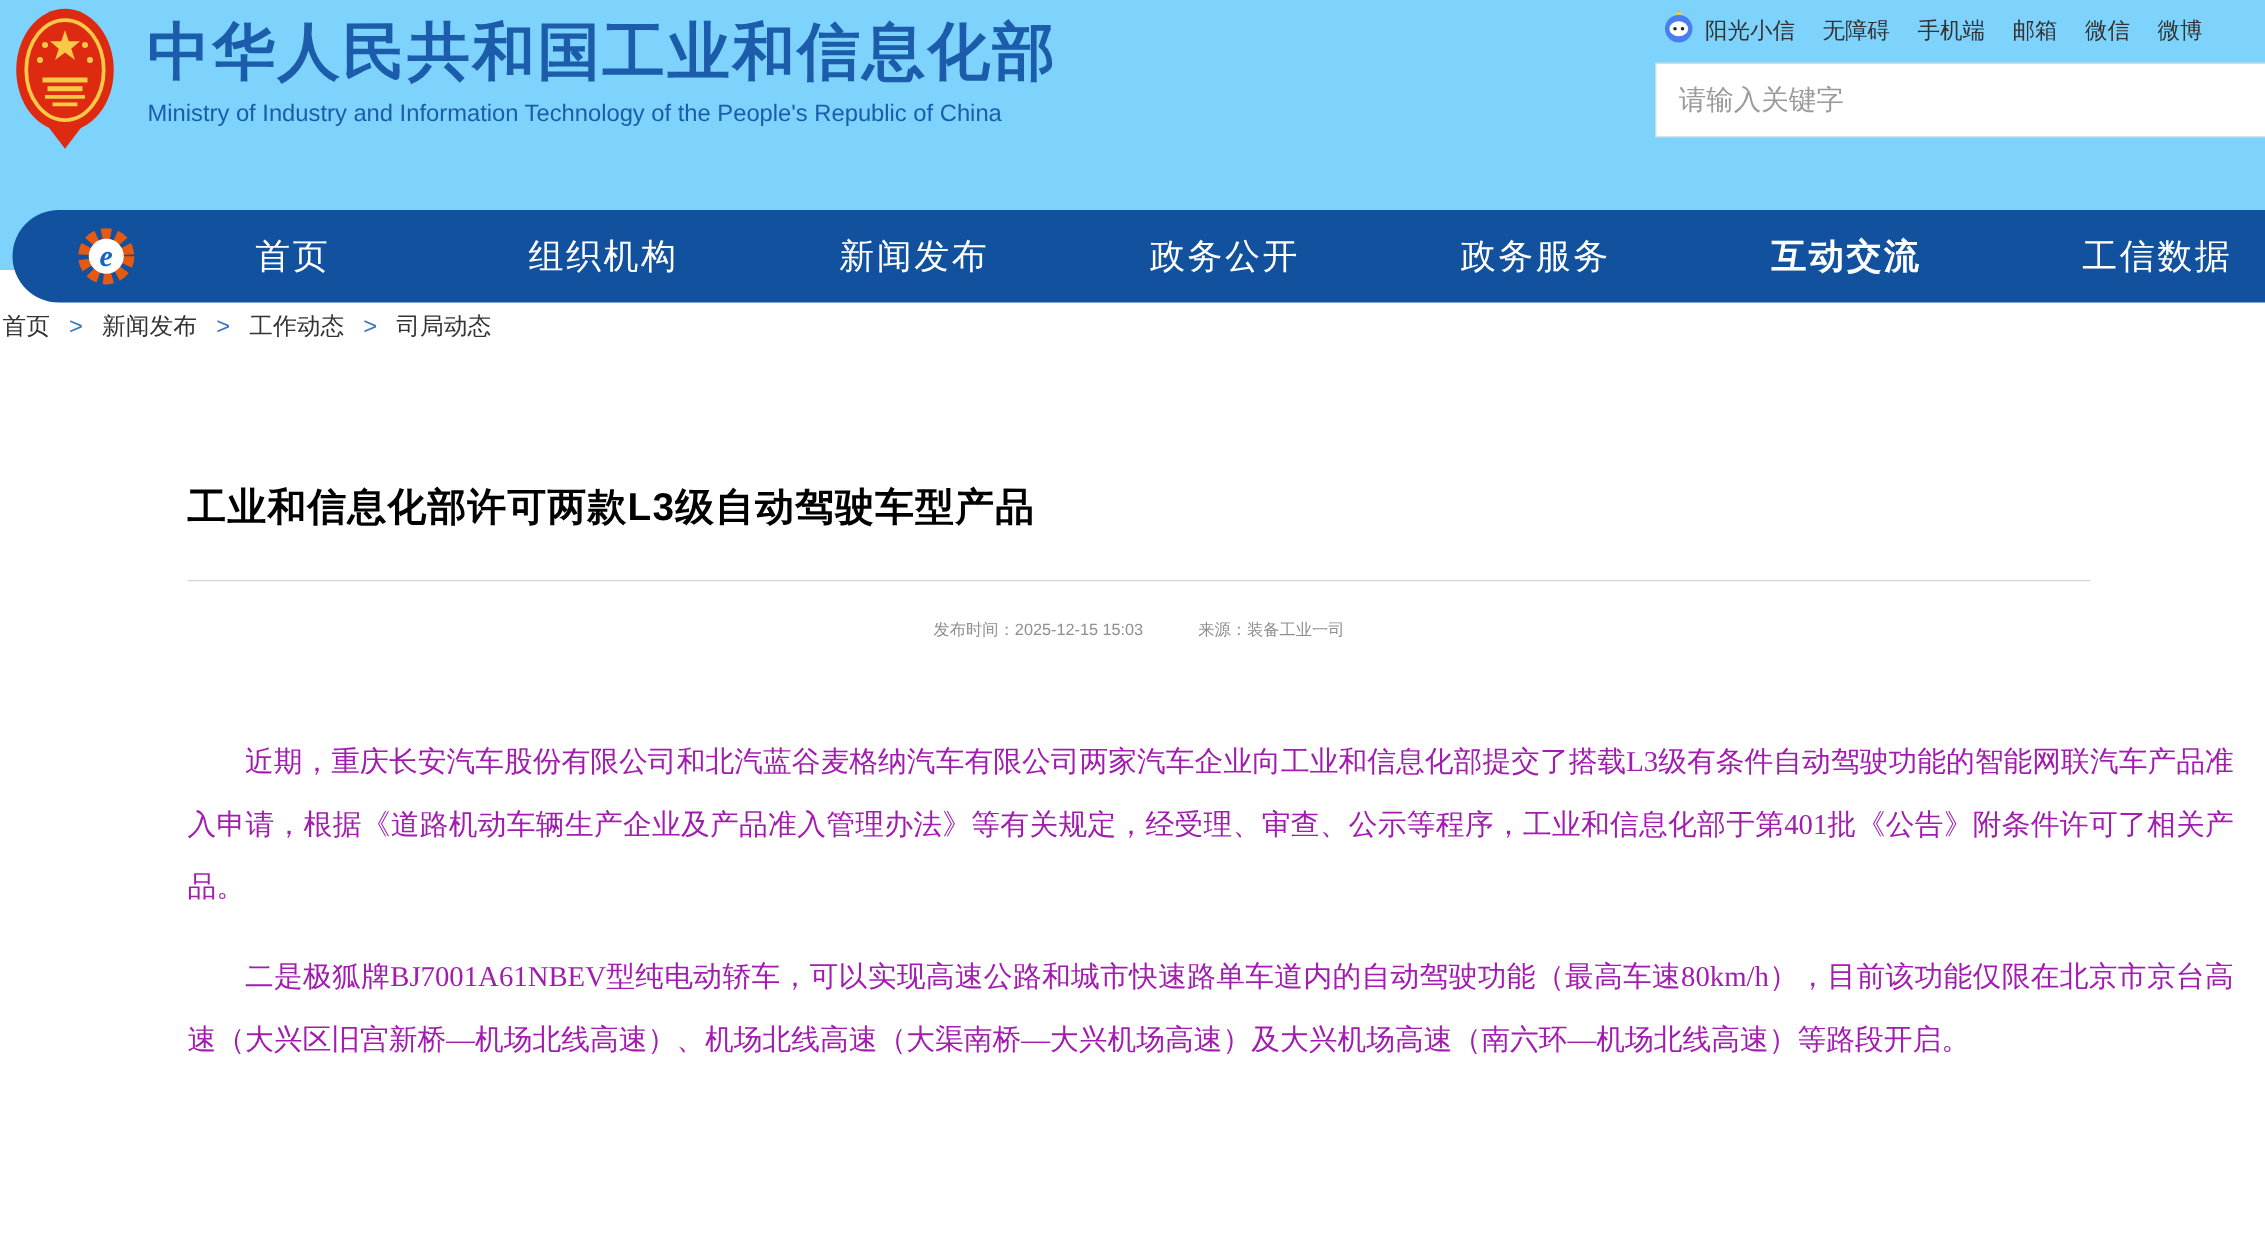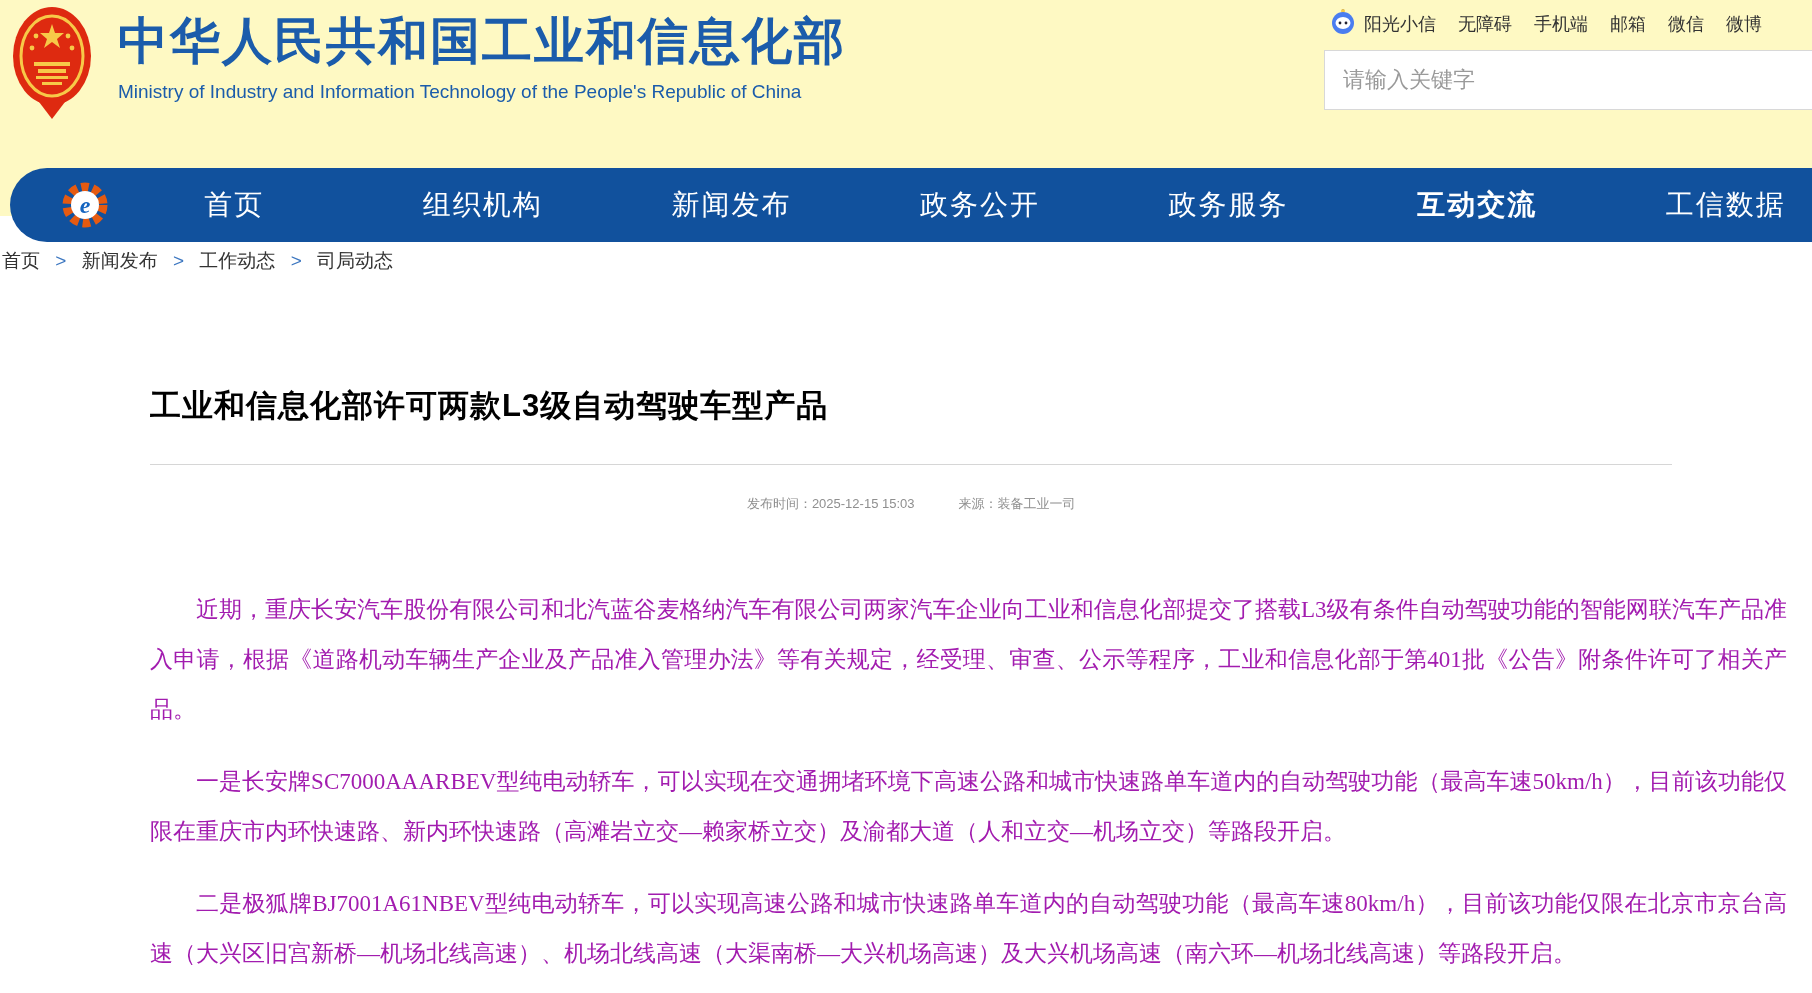--- a/index.html
+++ b/index.html
@@ -1,20 +1,20 @@
 <!DOCTYPE html>
 <html><head>
 <meta charset="utf-8">
 <style>
   * { box-sizing: border-box; margin: 0; padding: 0; }
   html, body { width: 1812px; height: 993px; overflow: hidden; background: #fff; }
   body { font-family: "Liberation Sans", "DejaVu Sans", sans-serif; position: relative; }
 
   
-  .topbar { position: relative; height: 216px; background: #fef9c3; }
+  .topbar { position: relative; height: 216px; background: #7dd3fc; }
   .brand { position: absolute; left: 12px; top: 6px; display: flex; align-items: flex-start; text-decoration: none; }
   .emblem { width: 80px; height: 114px; flex: 0 0 auto; }
   .brand-text { margin-left: 26px; padding-top: 8px; }
   .site-title { color: #1b5cab; font-size: 50px; font-weight: 700; letter-spacing: 2px; line-height: 1.1; white-space: nowrap; }
   .site-subtitle { color: #1b5cab; font-size: 19px; font-weight: 400; margin-top: 12px; white-space: nowrap; }
 
   .quick-links { position: absolute; left: 1330px; top: 8px; display: flex; align-items: flex-end; white-space: nowrap; }
   .mascot { width: 26px; height: 28px; margin-right: 8px; }
   .qlink { color: #333; font-size: 18px; text-decoration: none; margin-right: 22px; }
   .qlink:last-child { margin-right: 0; }
@@ -126,16 +126,15 @@
 </div>
 
 <main class="article">
   <h1>工业和信息化部许可两款L3级自动驾驶车型产品</h1>
   <hr class="divider">
   <div class="meta">
     <span>发布时间：</span><span class="time">2025-12-15 15:03</span><span>来源：</span><span>装备工业一司</span>
   </div>
   <div class="body-text">
     <p>近期，重庆长安汽车股份有限公司和北汽蓝谷麦格纳汽车有限公司两家汽车企业向工业和信息化部提交了搭载L3级有条件自动驾驶功能的智能网联汽车产品准入申请，根据《道路机动车辆生产企业及产品准入管理办法》等有关规定，经受理、审查、公示等程序，工业和信息化部于第401批《公告》附条件许可了相关产品。</p>
-    <p>一是长安牌SC7000AAARBEV型纯电动轿车，可以实现在交通拥堵环境下高速公路和城市快速路单车道内的自动驾驶功能（最高车速50km/h），目前该功能仅限在重庆市内环快速路、新内环快速路（高滩岩立交—赖家桥立交）及渝都大道（人和立交—机场立交）等路段开启。</p>
     <p>二是极狐牌BJ7001A61NBEV型纯电动轿车，可以实现高速公路和城市快速路单车道内的自动驾驶功能（最高车速80km/h），目前该功能仅限在北京市京台高速（大兴区旧宫新桥—机场北线高速）、机场北线高速（大渠南桥—大兴机场高速）及大兴机场高速（南六环—机场北线高速）等路段开启。</p>
   </div>
 </main>
 
 </body></html>

